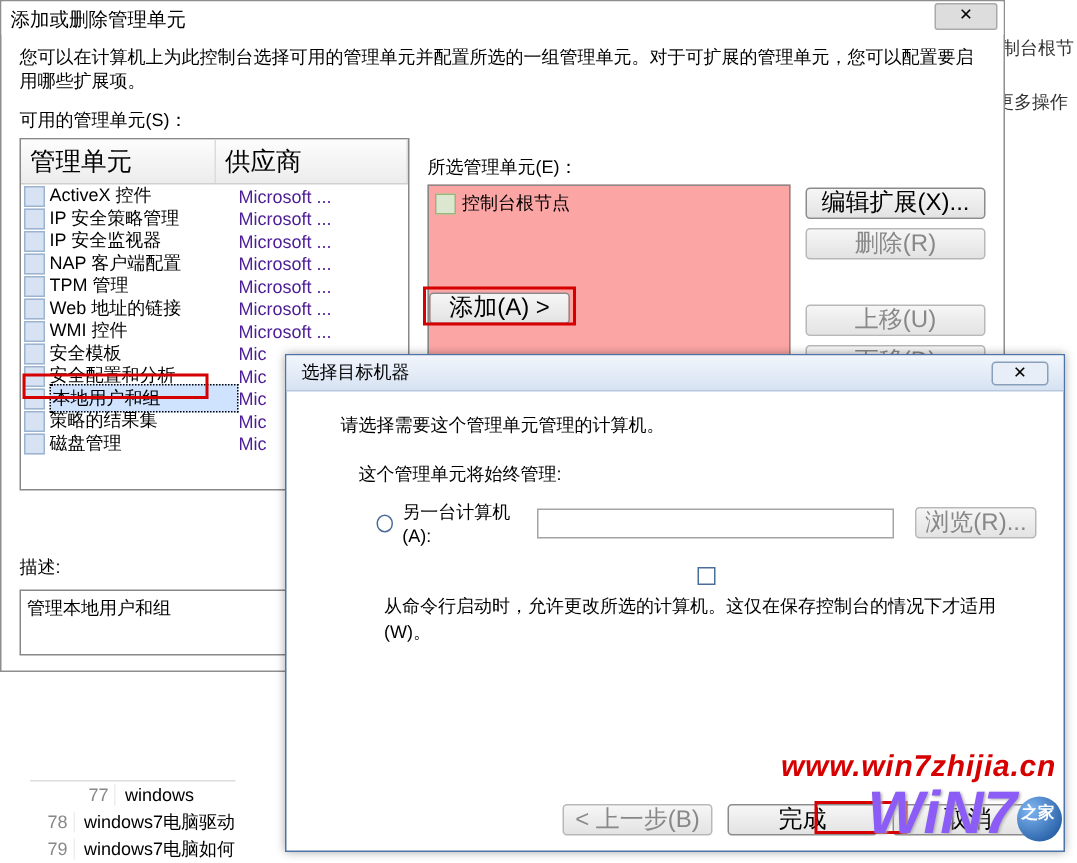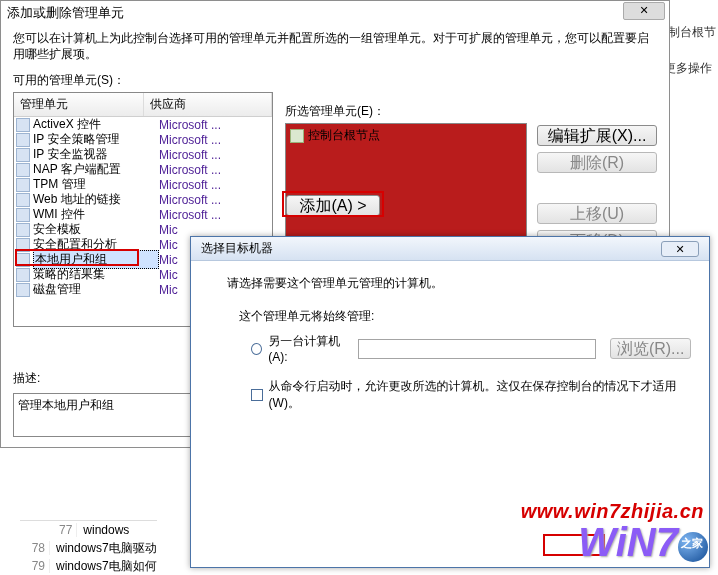--- a/index.html
+++ b/index.html
@@ -55,21 +55,21 @@
     border: 1px solid #888;
     background: #fff;
     height: 235px;
     position: relative;
     overflow: hidden;
   }
   .listhead {
     display: flex;
     background: linear-gradient(#fdfdfd,#ececec);
     border-bottom: 1px solid #cfcfcf;
-    font-size: 12px;
+    font-size: 17px;
   }
   .listhead .col {
     padding: 3px 6px;
     border-right: 1px solid #dcdcdc;
   }
   .listhead .c1 { width: 130px; }
   .listhead .c2 { flex: 1; }
 
   .listbody {
     height: calc(100% - 22px);
@@ -101,21 +101,21 @@
   .hlbox {
     position: absolute;
     border: 2px solid #d60000;
     pointer-events: none;
   }
   .hl-addbtn { left: 281px; top: 190px; width: 102px; height: 26px; }
 
   
   .treebox {
     border: 1px solid #888;
-    background: #b91c1c;
+    background: #fca5a5;
     height: 120px; 
     padding: 2px;
     font-size: 12px;
   }
   .tree-item { display:flex; align-items:center; gap:4px; padding:1px 2px; }
   .tree-ic { width:14px;height:14px;background:#dbe8cf;border:1px solid #9ab47a; }
 
   .btncol { margin-top:2px; display:flex;flex-direction:column; gap:6px; align-items:flex-end; }
   .winbtn {
     width: 120px;
@@ -366,26 +366,31 @@
     <div class="sub">这个管理单元将始终管理:</div>
 
 
     <div class="radio-row">
       <span class="radio"></span>
       <span>另一台计算机(A):</span>
       <input class="tinput" value="" style="">
       <div class="winbtn browse disabled">浏览(R)...</div>
     </div>
 
-    <div class="chk-row" style="margin-top:14px;">
+    <div class="chk-row" style="margin-top:14px;flex-direction:column;">
       <span class="chkbox"></span>
       <span style="max-width:430px;">从命令行启动时，允许更改所选的计算机。这仅在保存控制台的情况下才适用(W)。</span>
     </div>
   </div>
 
+  <div class="d2-foot">
+    <div class="winbtn disabled">&lt; 上一步(B)</div>
+    <div class="winbtn">完成</div>
+    <div class="winbtn">取消</div>
+  </div>
 </div>
 
 <div class="hl-finish"></div>
 
 <div class="watermark">www.win7zhijia.cn</div>
 <div class="logo">
   <span class="win">WiN7</span><span class="ball"></span>
 </div>
 
 </body></html>

